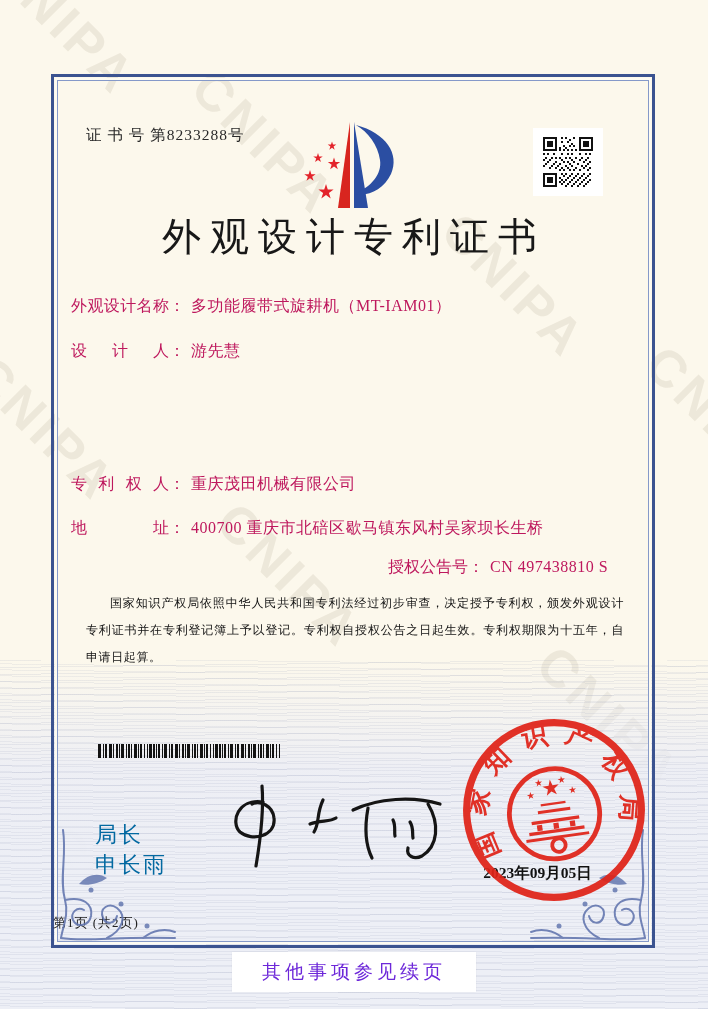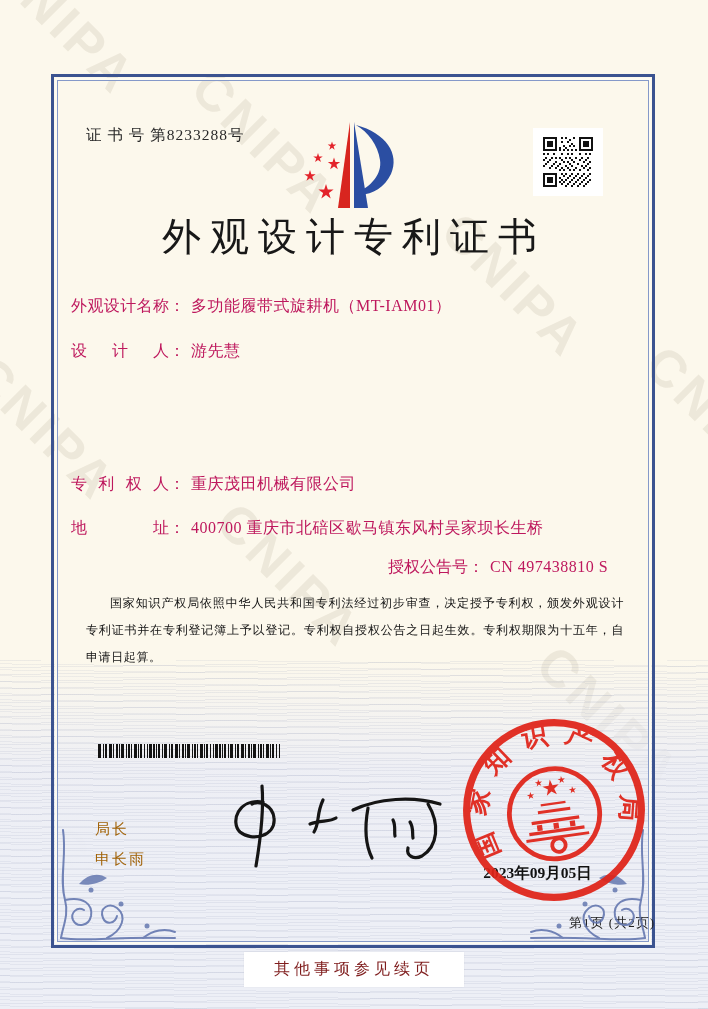--- a/index.html
+++ b/index.html
@@ -37,31 +37,31 @@
   .f-colon{display:inline-block;margin-right:6px;}
   .f-value{letter-spacing:0.5px;}
   .grant-no{position:absolute;left:317px;top:0;}
   .g-label{display:inline-block;}
 
   .paras{position:absolute;left:86px;top:590px;width:538px;font-size:12px;line-height:27px;
          color:#141414;text-align:justify;letter-spacing:0.6px;}
   .paras p{margin:0;text-indent:2em;}
 
   .director{position:absolute;left:95px;font-family:"Liberation Sans","DejaVu Sans",sans-serif;
-            font-size:15px;color:#a16207;letter-spacing:2px;font-weight:500;}
+            font-size:22px;color:#0369a1;letter-spacing:2px;font-weight:500;}
 
   .sealdate{position:absolute;left:455px;top:863px;width:165px;text-align:center;
             font-size:15.5px;font-weight:600;color:#111;z-index:5;}
   .seal{position:absolute;left:458px;top:714px;z-index:6;opacity:0.93;pointer-events:none;}
 
-  .pagefoot{position:absolute;left:53px;top:914px;width:602px;text-align:right;
+  .pagefoot{position:absolute;left:53px;top:914px;width:602px;text-align:left;
             font-size:13px;color:#222;letter-spacing:1px;}
 
   .contbox{position:absolute;left:50%;transform:translateX(-50%);top:952px;z-index:7;
-           background:#ffffff;padding:7px 30px;font-size:16px;color:#7f1d1d;
+           background:#ffffff;padding:7px 30px;font-size:19px;color:#6d28d9;
            letter-spacing:4px;box-shadow:0 0 2px rgba(0,0,0,0.05);}
 
   .flourish{position:absolute;z-index:5;}
 </style>
 </head>
 <body>
 
 <div>
   <span class="wm" style="left:-25px;top:-8px">CNIPA</span>
   <span class="wm" style="left:175px;top:112px">CNIPA</span>

